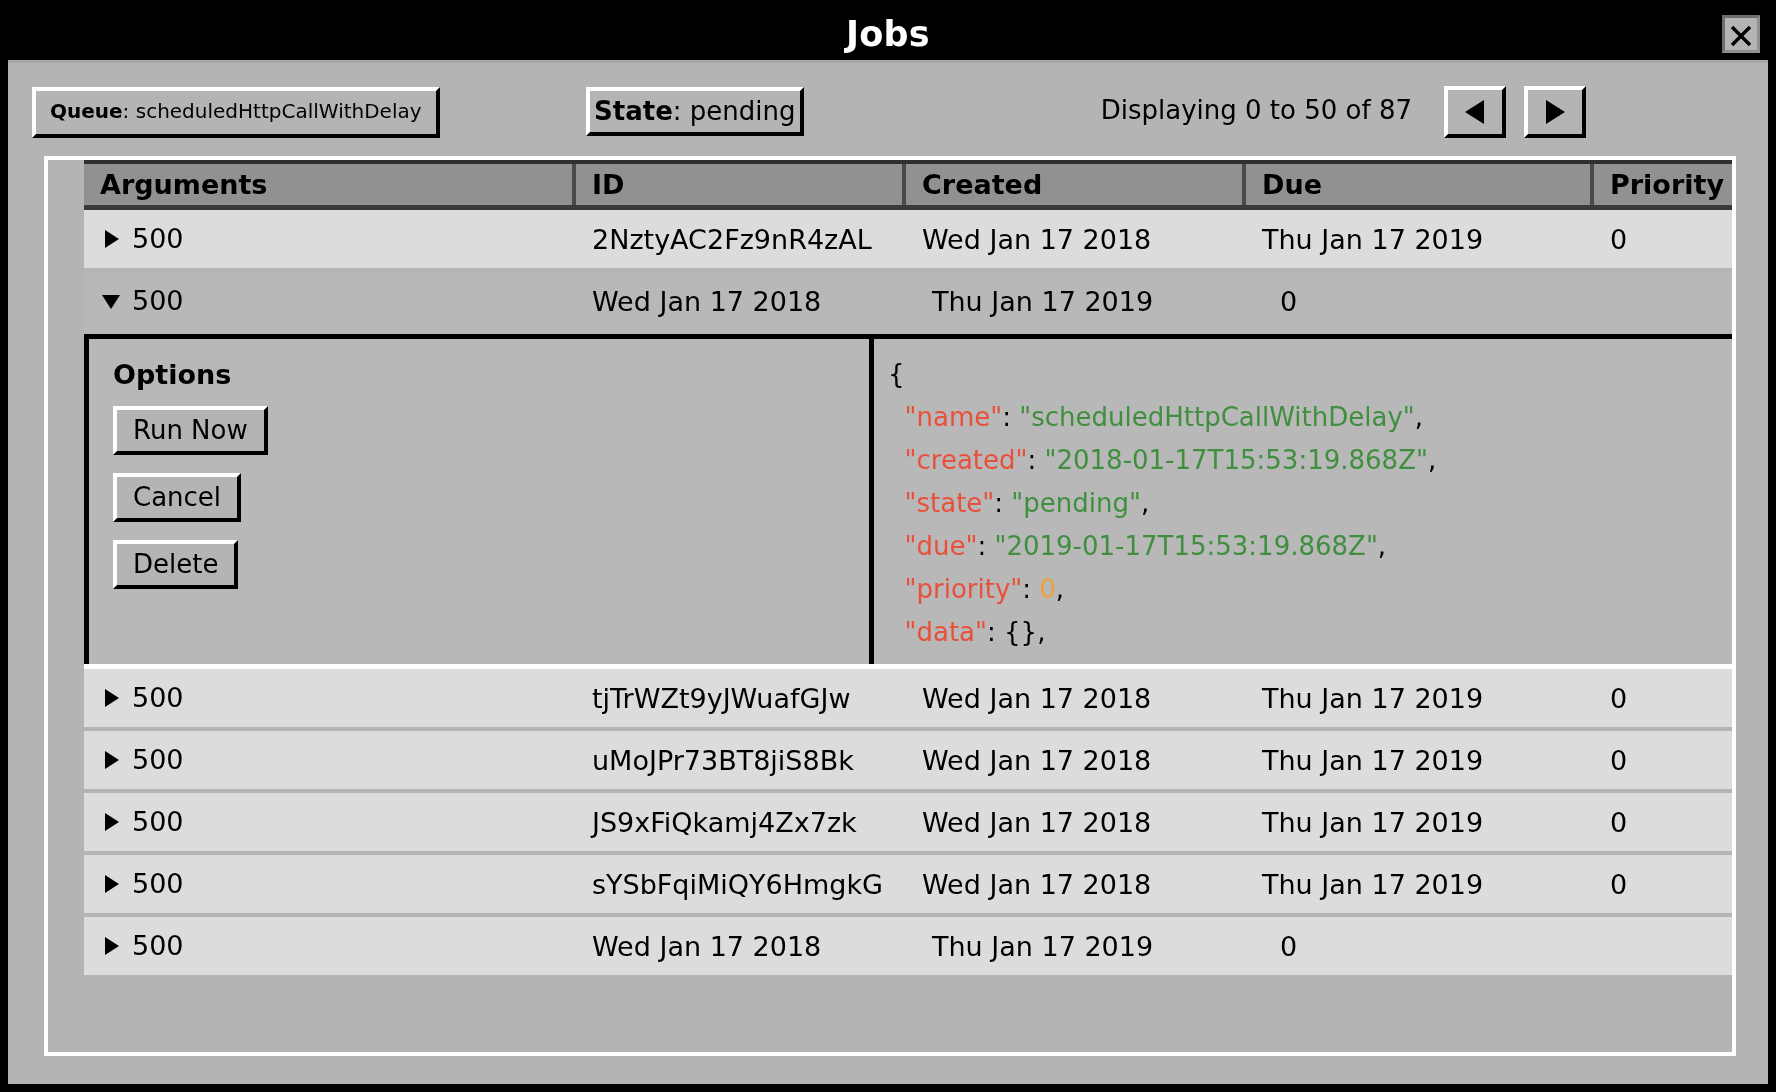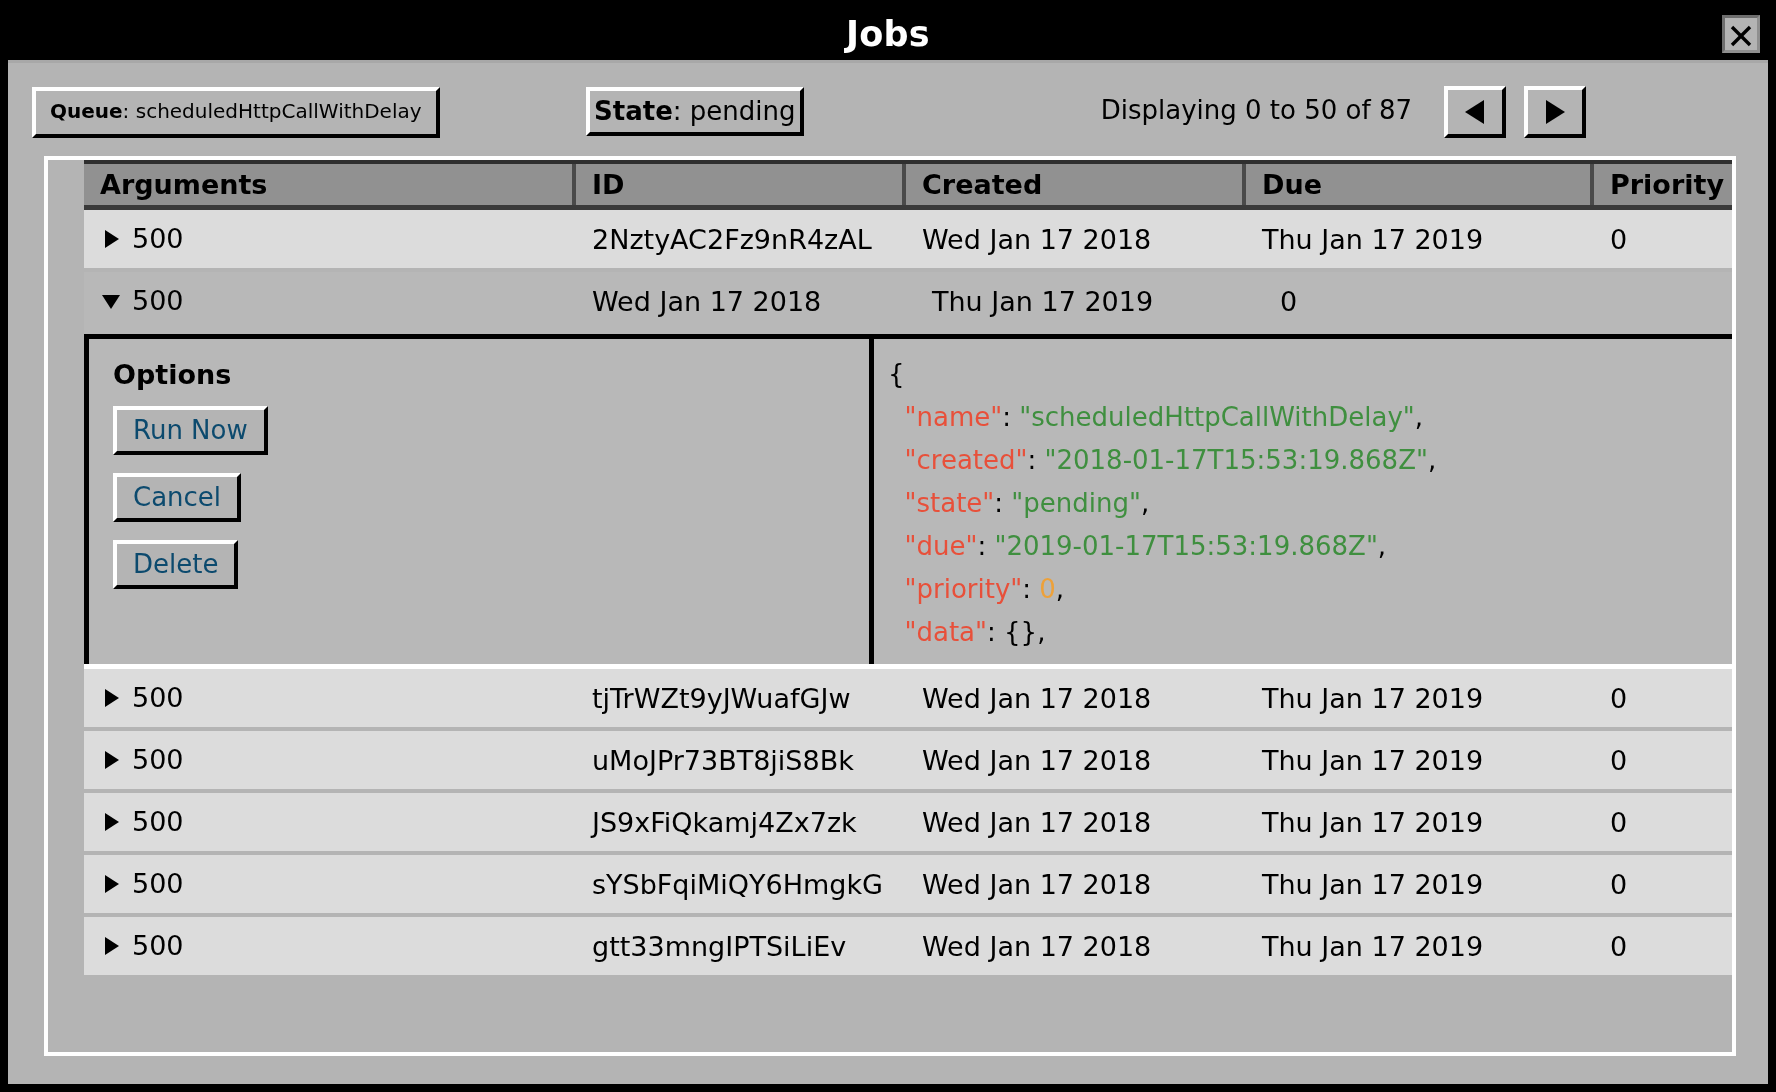--- a/index.html
+++ b/index.html
@@ -220,21 +220,21 @@
     padding: 0 16px;
     font-size: 26px;
     line-height: 41px;
     background: #b4b4b4;
     border-top: 4px solid #ffffff;
     border-left: 4px solid #ffffff;
     border-right: 4px solid #000000;
     border-bottom: 4px solid #000000;
     box-sizing: border-box;
     cursor: pointer;
-    color: #0c4a6e;
+    color: #000000;
     font-family: "DejaVu Sans", "Liberation Sans", sans-serif;
     text-align: center;
   }
   #json-pane {
     flex: 1;
     background: #b8b8b8;
     padding: 14px 0 0 14px;
     overflow: hidden;
     box-sizing: border-box;
     border-right: 5px solid #ffffff;
@@ -381,21 +381,20 @@
                 </svg></span><span>500</span></div>
             <div class="td c-id">sYSbFqiMiQY6HmgkG</div>
             <div class="td c-created">Wed Jan 17 2018</div>
             <div class="td c-due">Thu Jan 17 2019</div>
             <div class="td c-prio">0</div>
           </div>
           <div class="trow light">
             <div class="td c-args"><span class="disclosure"><svg width="22" height="22" viewBox="0 0 22 22">
                   <polygon points="5,2 5,20 19,11" fill="#000"></polygon>
                 </svg></span><span>500</span></div>
-            <div class="td c-id">gtt33mngIPTSiLiEv</div>
             <div class="td c-created">Wed Jan 17 2018</div>
             <div class="td c-due">Thu Jan 17 2019</div>
             <div class="td c-prio">0</div>
           </div>
         </div>
 
     </div>
   </div>
 
 </div>

